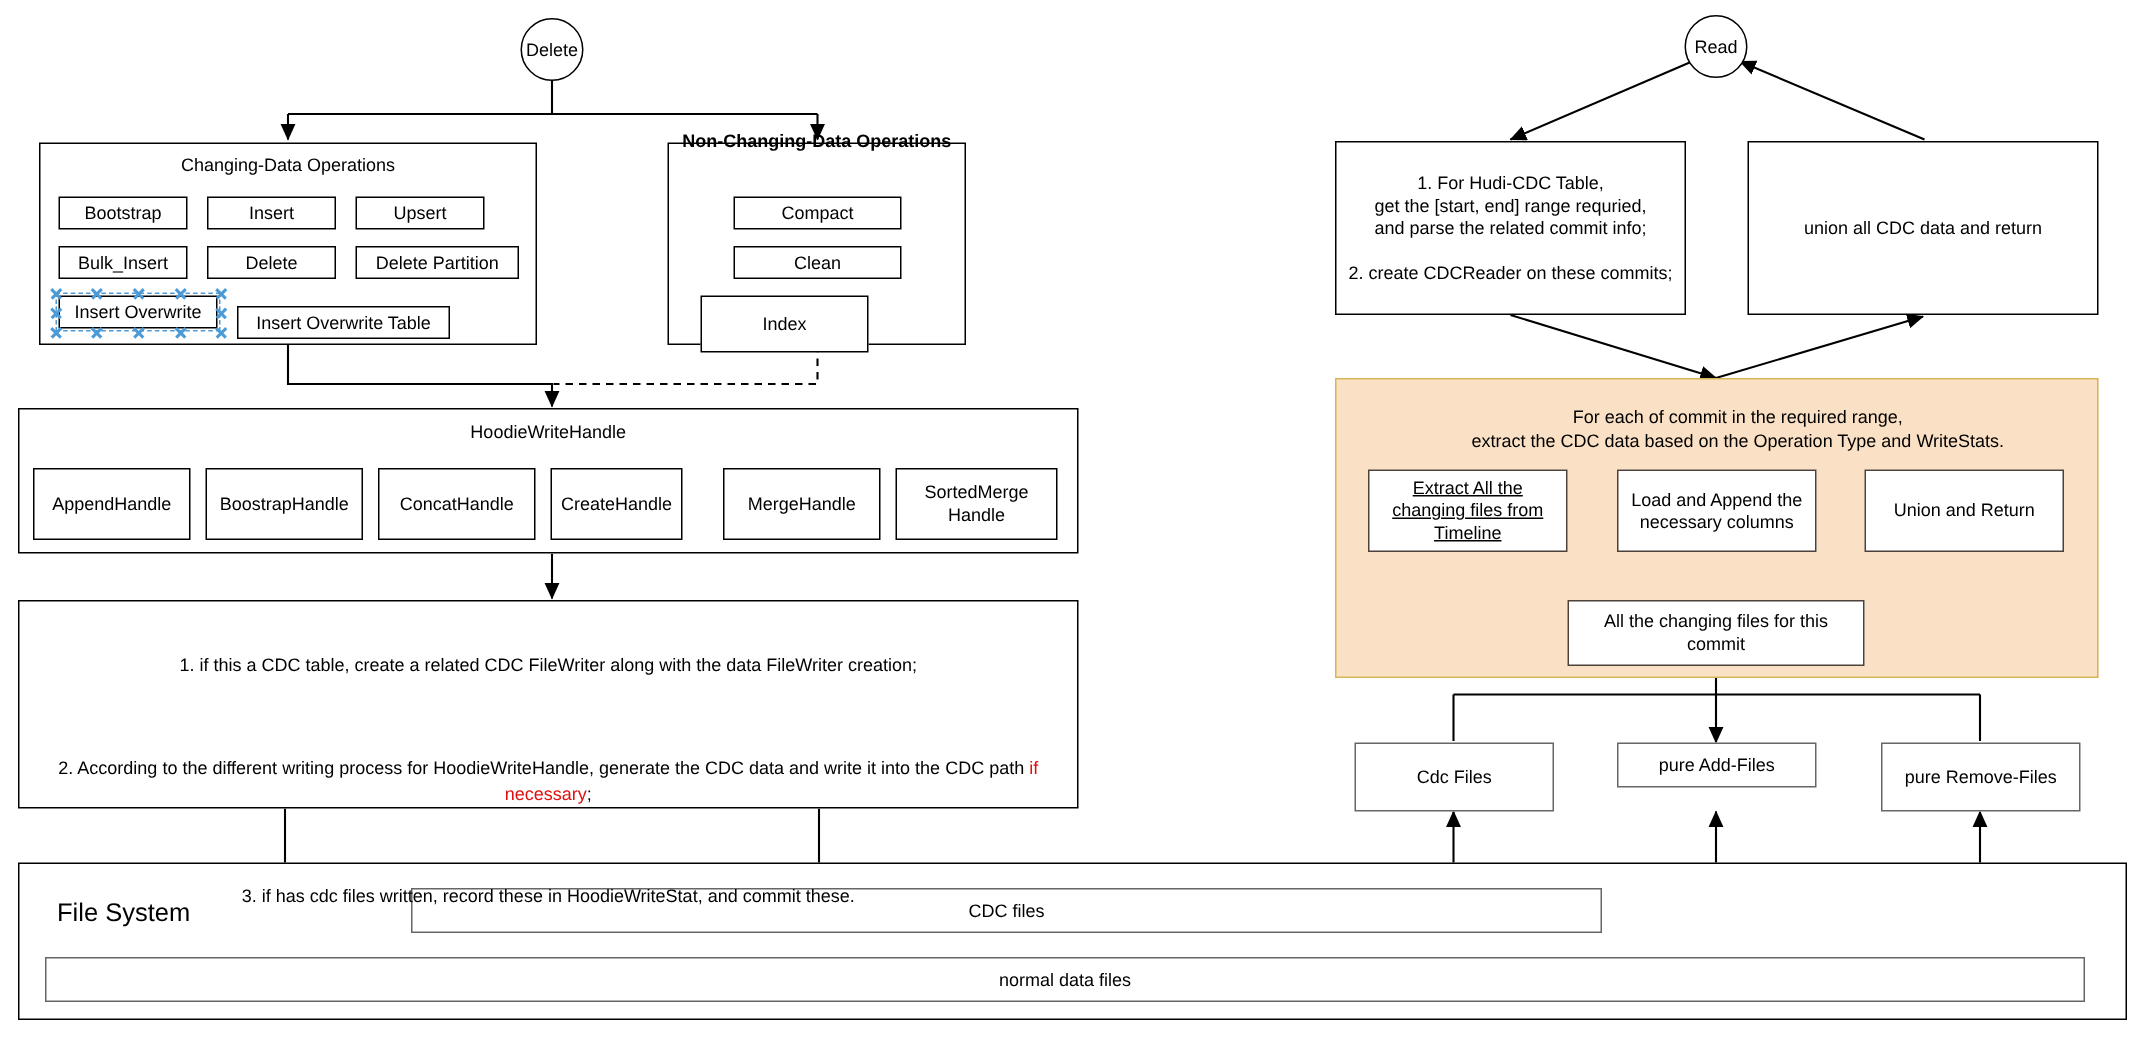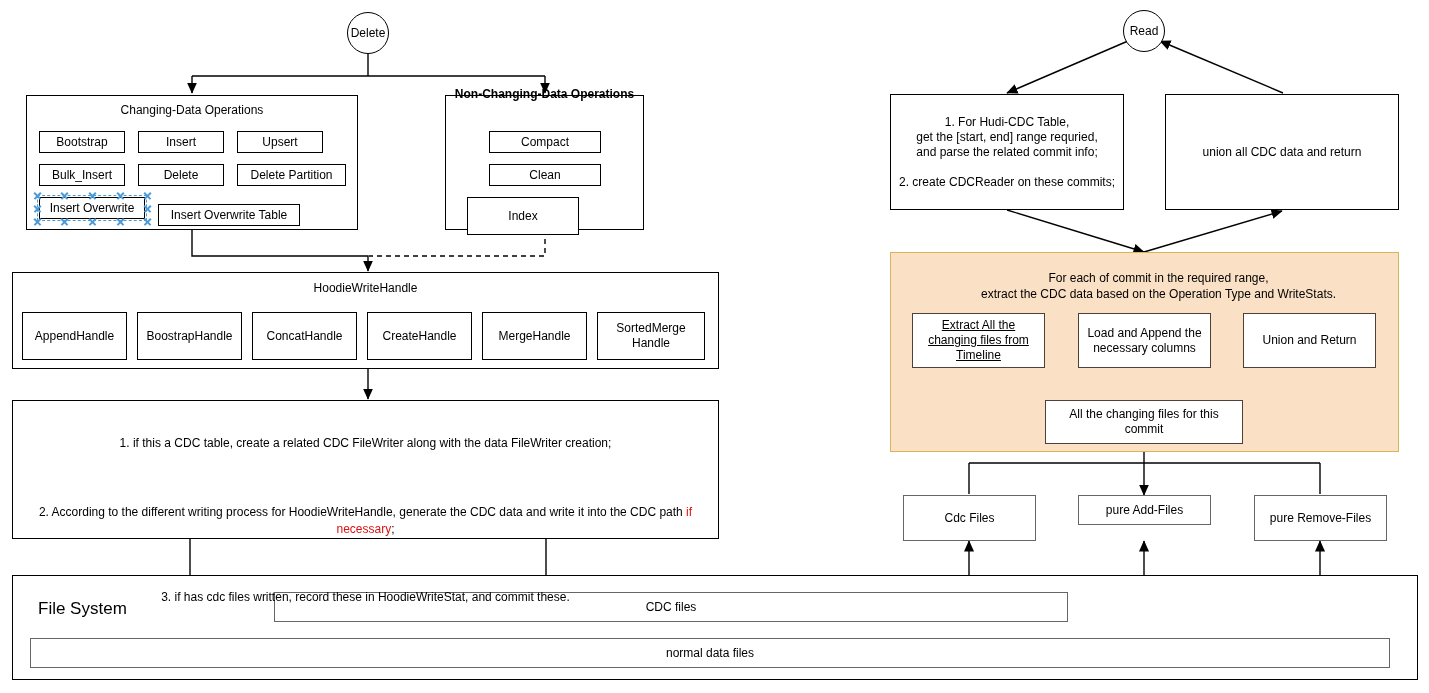--- a/index.html
+++ b/index.html
@@ -224,21 +224,21 @@
 
   <div class="node wrapbox" style="left:137px; top:312px; width:105px; height:48px;">
     <span>BoostrapHandle</span>
     </div>
   <div class="node wrapbox" style="left:22px; top:312px; width:105px; height:48px;">
     <span>AppendHandle</span>
     </div>
   <div class="node wrapbox" style="left:252px; top:312px; width:105px; height:48px;">
     <span>ConcatHandle</span>
     </div>
-  <div class="node wrapbox" style="left:367px; top:312px; width:105px; height:48px;">
+  <div class="node wrapbox" style="left:367px; top:312px; width:88px; height:48px;">
     <span>CreateHandle</span>
     </div>
   <div class="node wrapbox" style="left:482px; top:312px; width:105px; height:48px;">
     <span>MergeHandle</span>
     </div>
   <div class="node wrapbox" style="left:597px; top:312px; width:108px; height:48px;">
     <span>SortedMerge
 Handle</span>
     </div>
 

